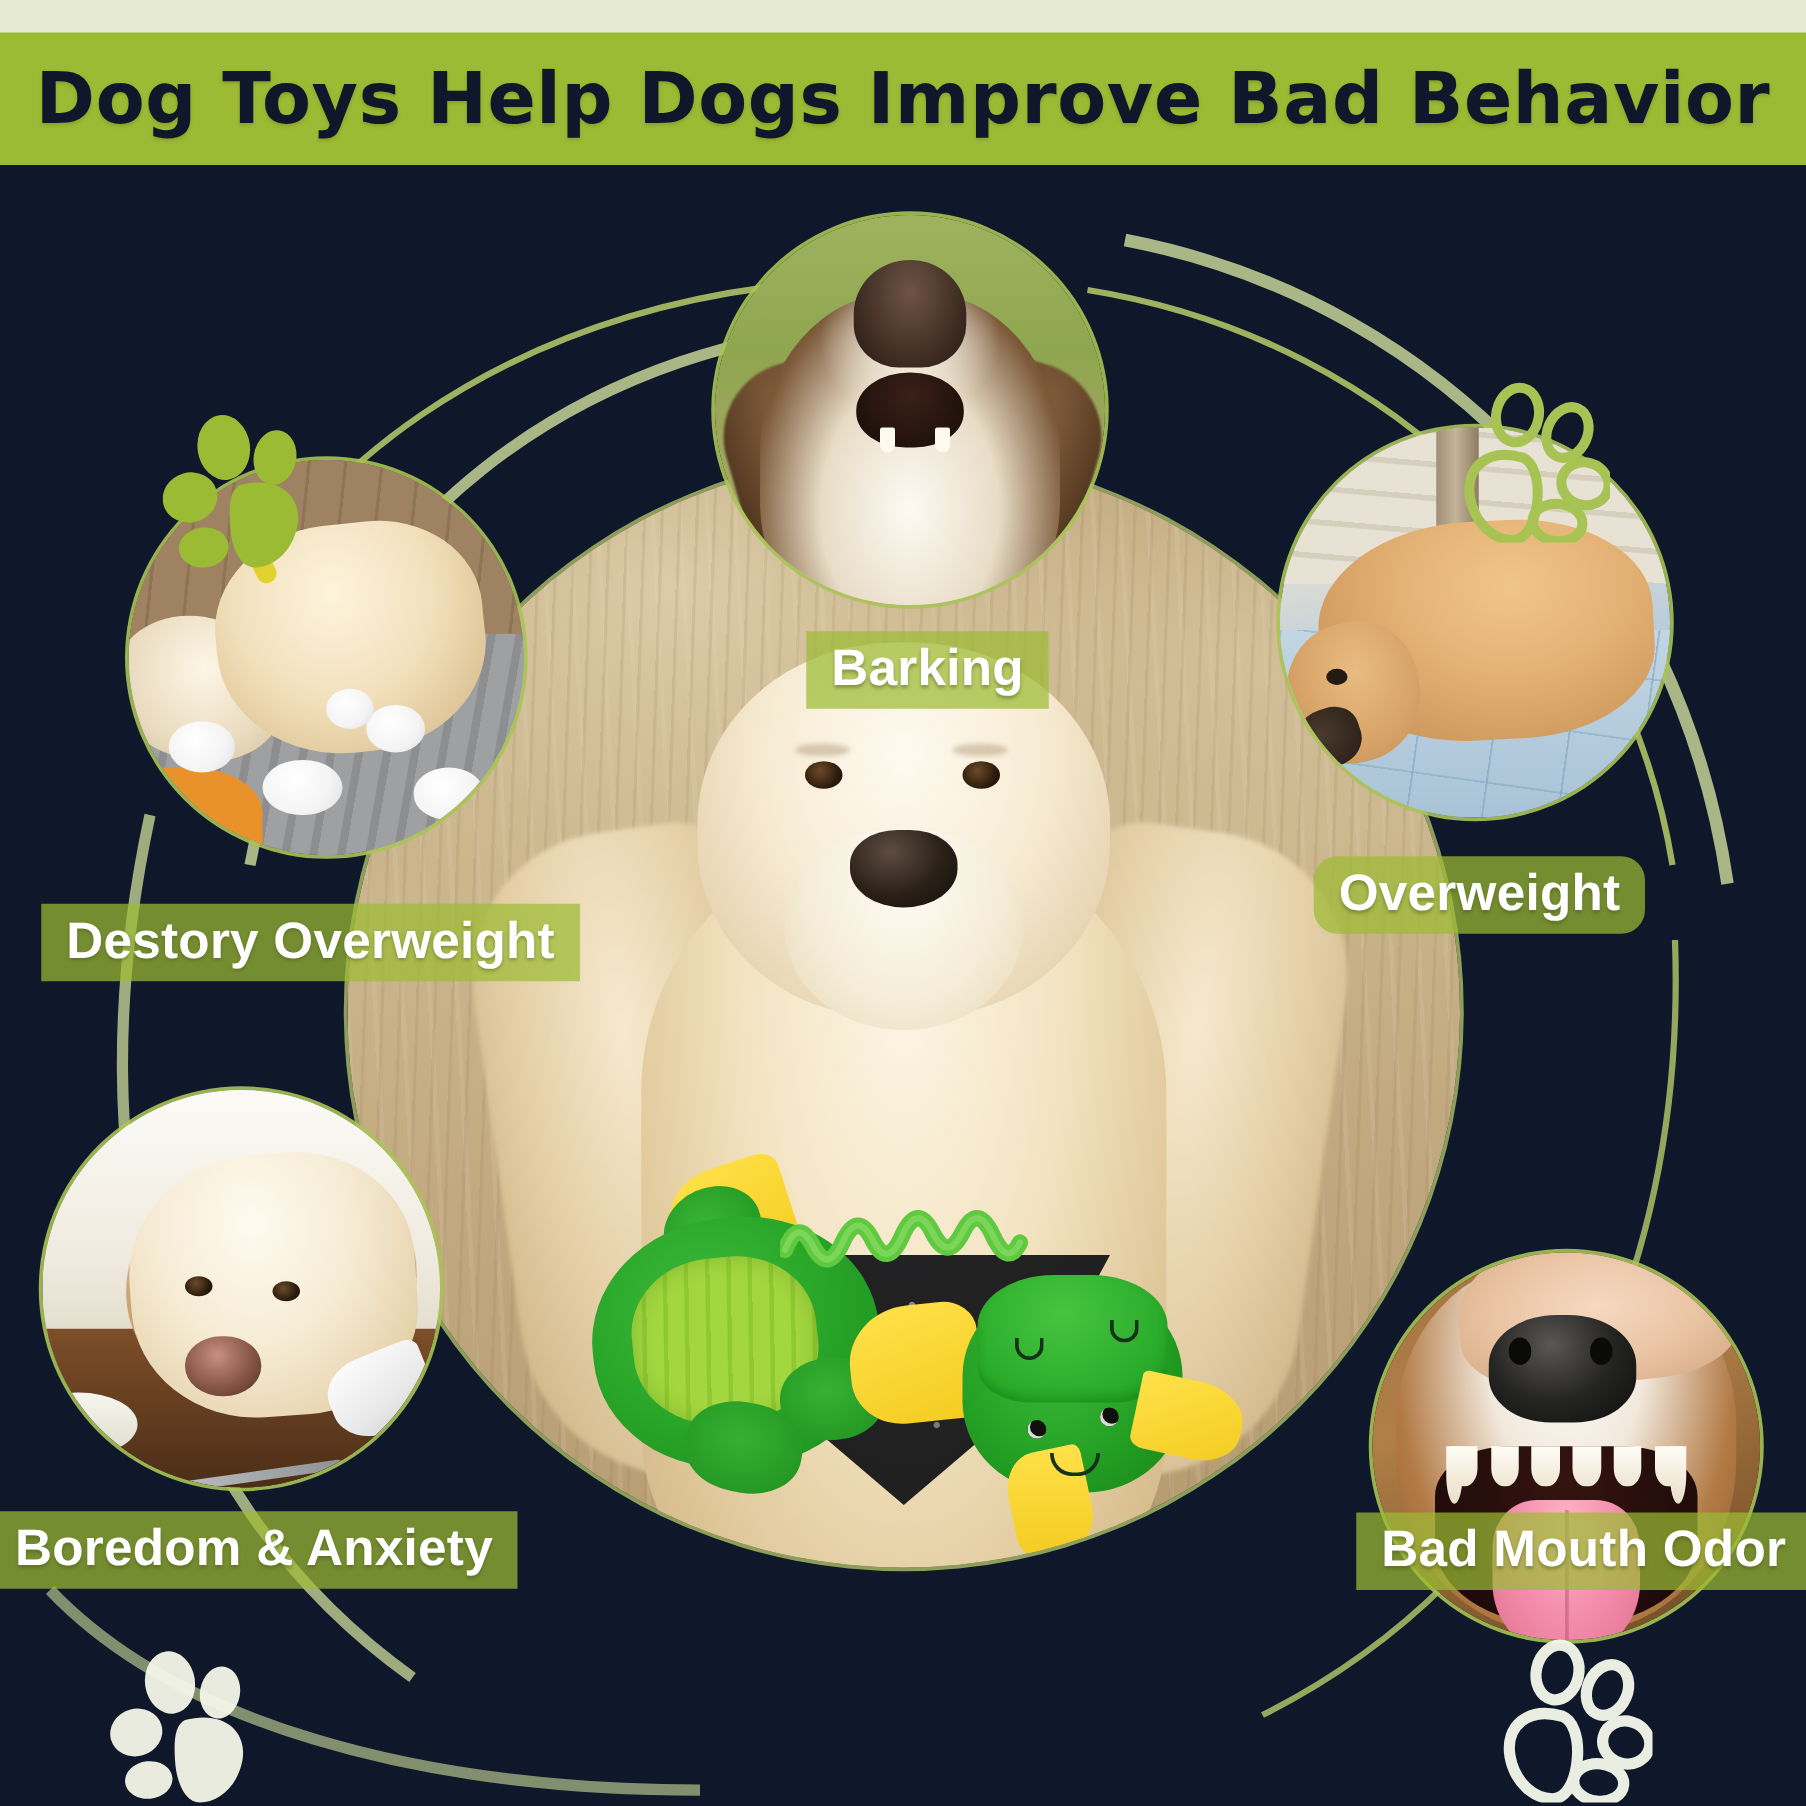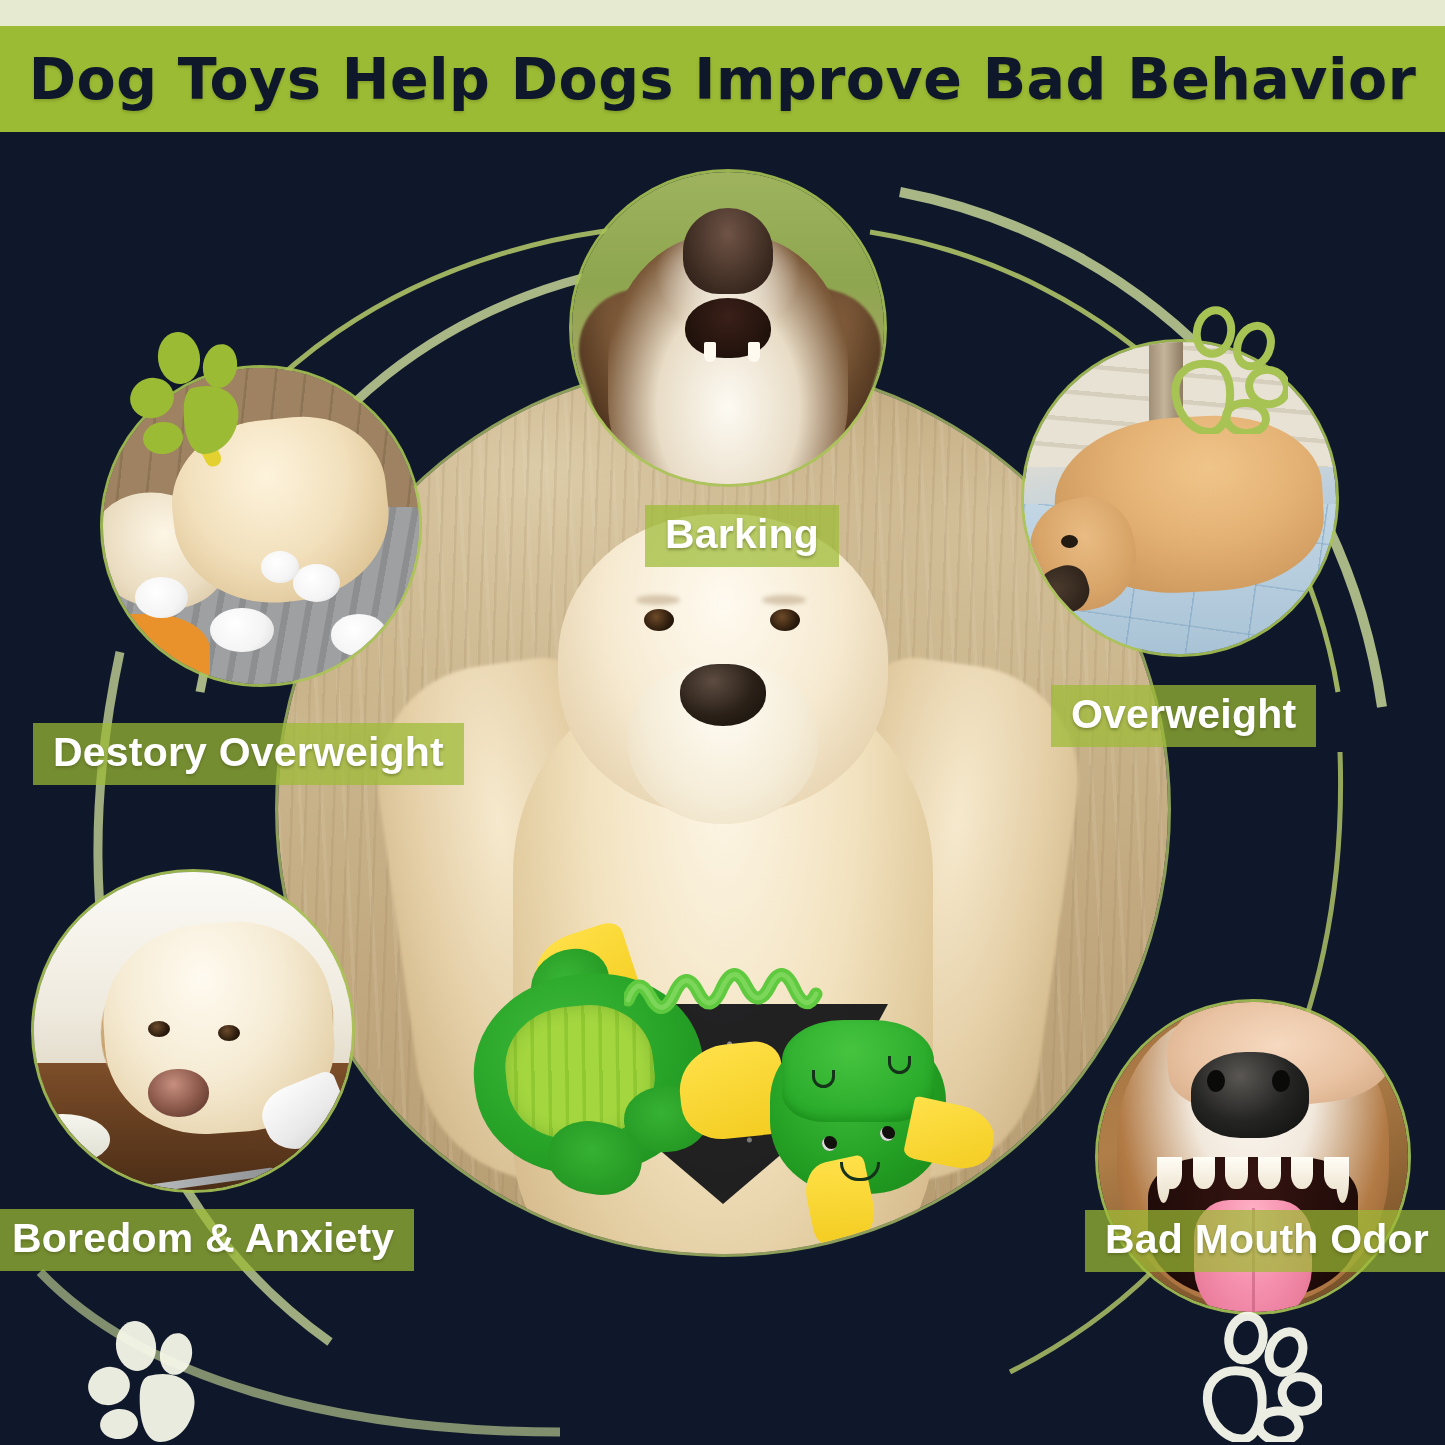--- a/index.html
+++ b/index.html
@@ -657,21 +657,21 @@
     font-size: 41px;
     letter-spacing: 0.2px;
     padding: 7px 20px 11px 20px;
     background: rgba(156,187,52,0.72);
     white-space: nowrap;
     text-shadow: 0 2px 3px rgba(70,85,25,0.45);
     line-height: 1.08;
   }
   #label-barking    { left: 645px; top: 373px; }
   #label-destroy    { left: 33px;  top: 591px; }
-  #label-overweight { left: 1051px; top: 553px; }
+  #label-overweight { left: 1051px; top: 553px; border-radius: 19px; }
   #label-boredom    { left: -8px;  top: 1077px; }
   #label-odor       { left: 1085px; top: 1078px; }
 
   
   .paw { position: absolute; }
   #paw-tl { left: 130px; top: 196px; }
   #paw-tr { left: 1166px; top: 172px; }
   #paw-bl { left: 88px;  top: 1186px; }
   #paw-br { left: 1198px; top: 1178px; }
 </style>

